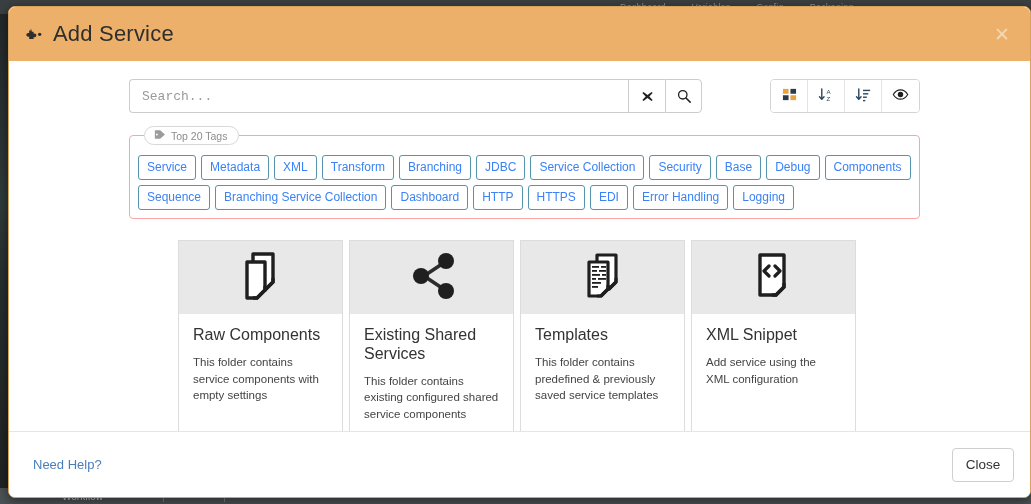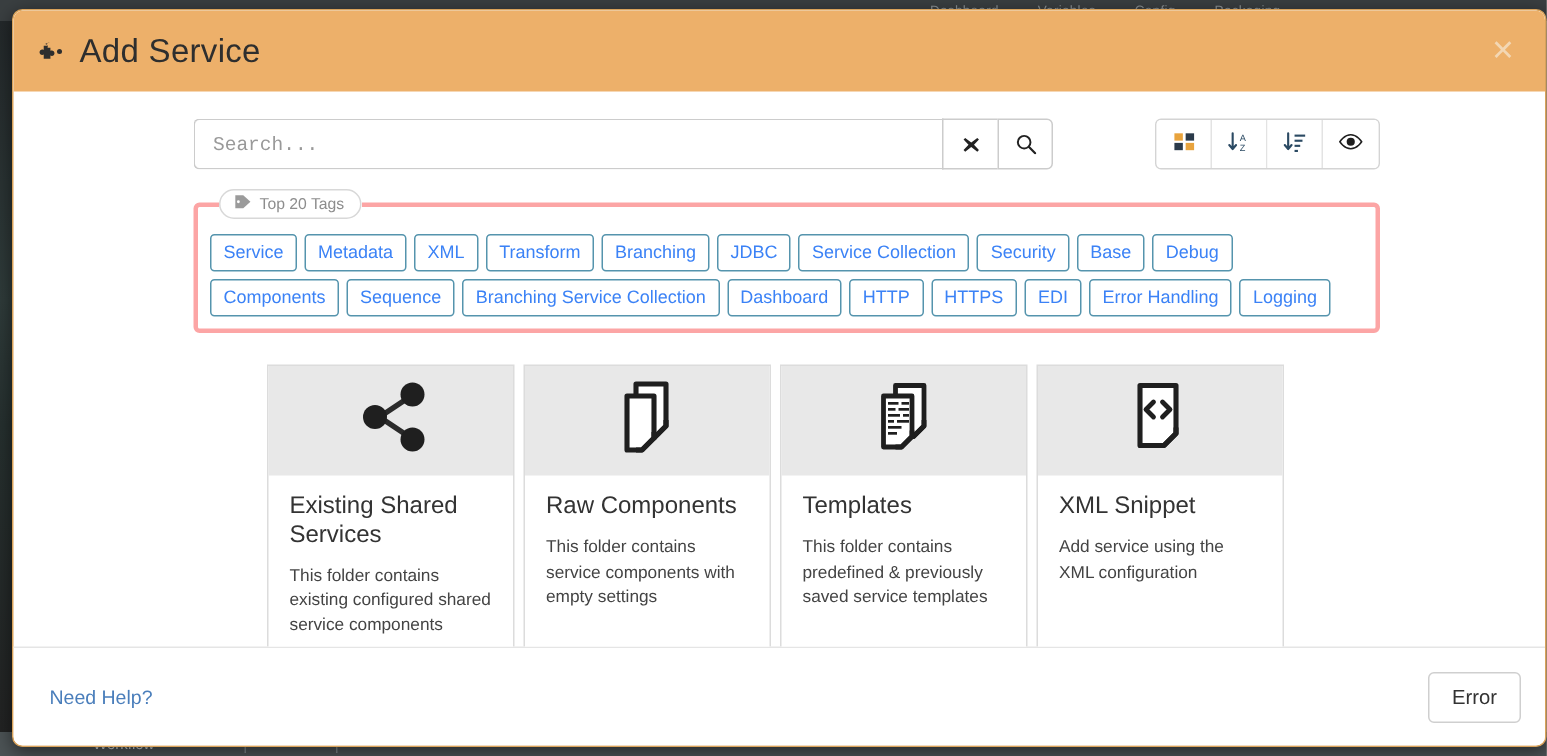--- a/index.html
+++ b/index.html
@@ -173,21 +173,21 @@
     display: flex;
     align-items: center;
     justify-content: center;
     padding: 0;
   }
   .view-btn:last-child { border-right: none; }
 
   
   #tags-fieldset {
     margin: 13px 110px 0 120px;
-    border: 3px solid #fca5a5;
+    border: 1px solid #fca5a5;
     border-radius: 4px;
     padding: 4px 8px 8px 8px;
   }
   #tags-legend {
     display: inline-flex;
     align-items: center;
     gap: 5px;
     border: 1px solid #d8d8d8;
     border-radius: 10px;
     padding: 2px 11px 2px 9px;
@@ -408,49 +408,49 @@
         <button class="tag-pill">Error Handling</button>
         <button class="tag-pill">Logging</button>
       </div>
     </fieldset>
 
     <div id="cards-row">
 
       <div class="service-card">
         <div class="card-icon-area">
           <span>
+            <svg width="56" height="52" viewBox="0 0 56 52" aria-hidden="true">
+              <path d="M20 4h20v28l-8 8H20z" fill="#ffffff" stroke="#1f1f1f" stroke-width="3.4" stroke-linejoin="round"></path>
+              <path d="M40 28v4l-8 8h-4" fill="none" stroke="#1f1f1f" stroke-width="3.4" stroke-linejoin="round"></path>
+              <path d="M14 12h18v28l-8 8H14z" fill="#ffffff" stroke="#1f1f1f" stroke-width="3.4" stroke-linejoin="round"></path>
+              <path d="M32 36v4l-8 8h-4" fill="none" stroke="#1f1f1f" stroke-width="3.4" stroke-linejoin="round"></path>
+            </svg>
+          </span>
+        </div>
+        <div class="card-text-area">
+          <div class="card-title">Raw Components</div>
+          <div class="card-desc">This folder contains service components with empty settings</div>
+        </div>
+      </div>
+
+      <div class="service-card">
+        <div class="card-icon-area">
+          <span>
             <svg width="54" height="50" viewBox="0 0 54 50" aria-hidden="true">
               <line x1="19" y1="25" x2="40" y2="11" stroke="#2b2b2b" stroke-width="3.6"></line>
               <line x1="19" y1="25" x2="40" y2="39" stroke="#2b2b2b" stroke-width="3.6"></line>
               <circle cx="16" cy="25" r="8" fill="#1f1f1f"></circle>
               <circle cx="41" cy="10" r="8" fill="#1f1f1f"></circle>
               <circle cx="41" cy="40" r="8" fill="#1f1f1f"></circle>
             </svg>
           </span>
         </div>
         <div class="card-text-area">
           <div class="card-title">Existing Shared Services</div>
           <div class="card-desc">This folder contains existing configured shared service components</div>
-        </div>
-      </div>
-
-      <div class="service-card">
-        <div class="card-icon-area">
-          <span>
-            <svg width="56" height="52" viewBox="0 0 56 52" aria-hidden="true">
-              <path d="M20 4h20v28l-8 8H20z" fill="#ffffff" stroke="#1f1f1f" stroke-width="3.4" stroke-linejoin="round"></path>
-              <path d="M40 28v4l-8 8h-4" fill="none" stroke="#1f1f1f" stroke-width="3.4" stroke-linejoin="round"></path>
-              <path d="M14 12h18v28l-8 8H14z" fill="#ffffff" stroke="#1f1f1f" stroke-width="3.4" stroke-linejoin="round"></path>
-              <path d="M32 36v4l-8 8h-4" fill="none" stroke="#1f1f1f" stroke-width="3.4" stroke-linejoin="round"></path>
-            </svg>
-          </span>
-        </div>
-        <div class="card-text-area">
-          <div class="card-title">Raw Components</div>
-          <div class="card-desc">This folder contains service components with empty settings</div>
         </div>
       </div>
 
       <div class="service-card">
         <div class="card-icon-area">
           <span>
             <svg width="56" height="52" viewBox="0 0 56 52" aria-hidden="true">
               <path d="M22 5h19v27l-7 7H22z" fill="#ffffff" stroke="#1f1f1f" stroke-width="3.2" stroke-linejoin="round"></path>
               <path d="M41 28v4l-7 7h-4" fill="none" stroke="#1f1f1f" stroke-width="3.2" stroke-linejoin="round"></path>
               <path d="M14 12h19v27l-7 7H14z" fill="#ffffff" stroke="#1f1f1f" stroke-width="3.2" stroke-linejoin="round"></path>
@@ -490,16 +490,16 @@
           <div class="card-title">XML Snippet</div>
           <div class="card-desc">Add service using the XML configuration</div>
         </div>
       </div>
 
     </div>
   </div>
 
   <div id="modal-footer">
     <a id="need-help-link">Need Help?</a>
-    <button id="close-button">Error</button>
+    <button id="close-button">Close</button>
   </div>
 
 </div>
 
 </body></html>

